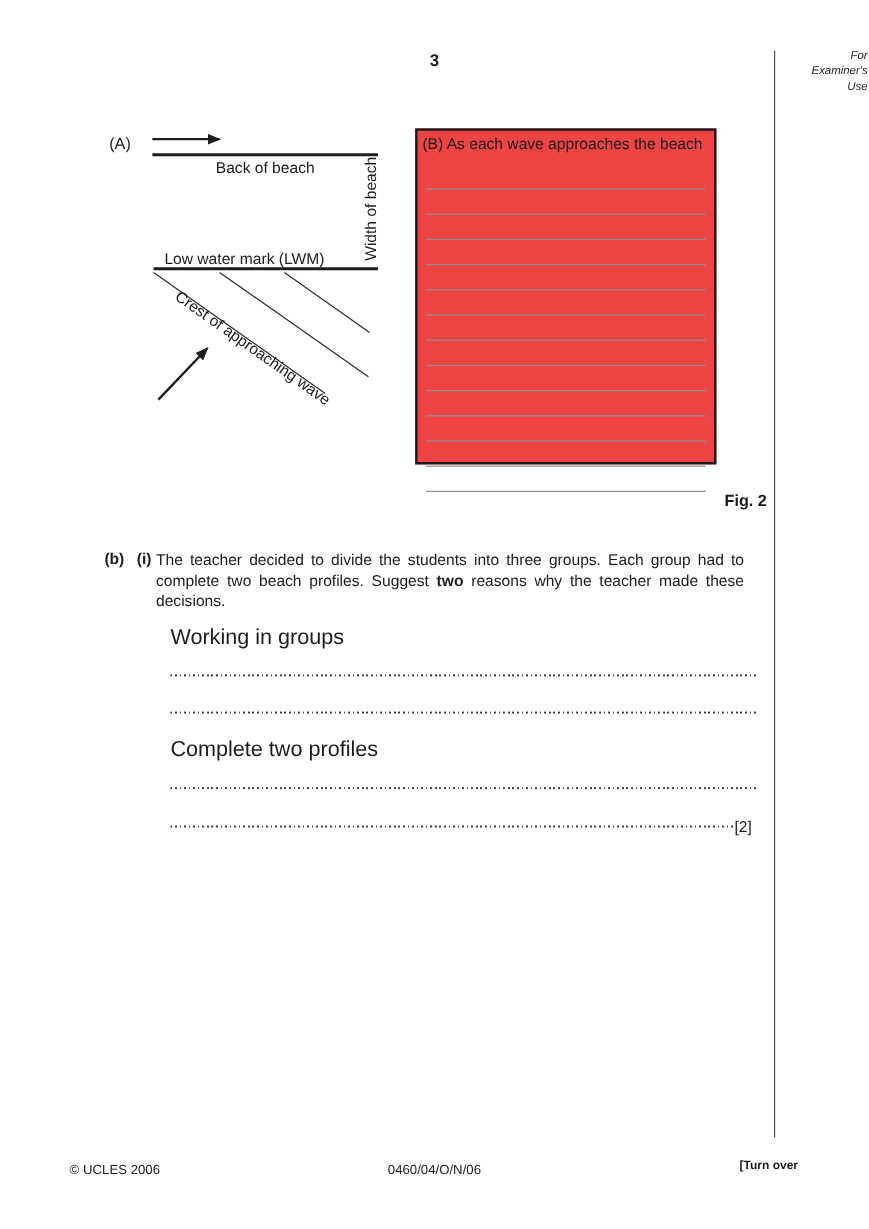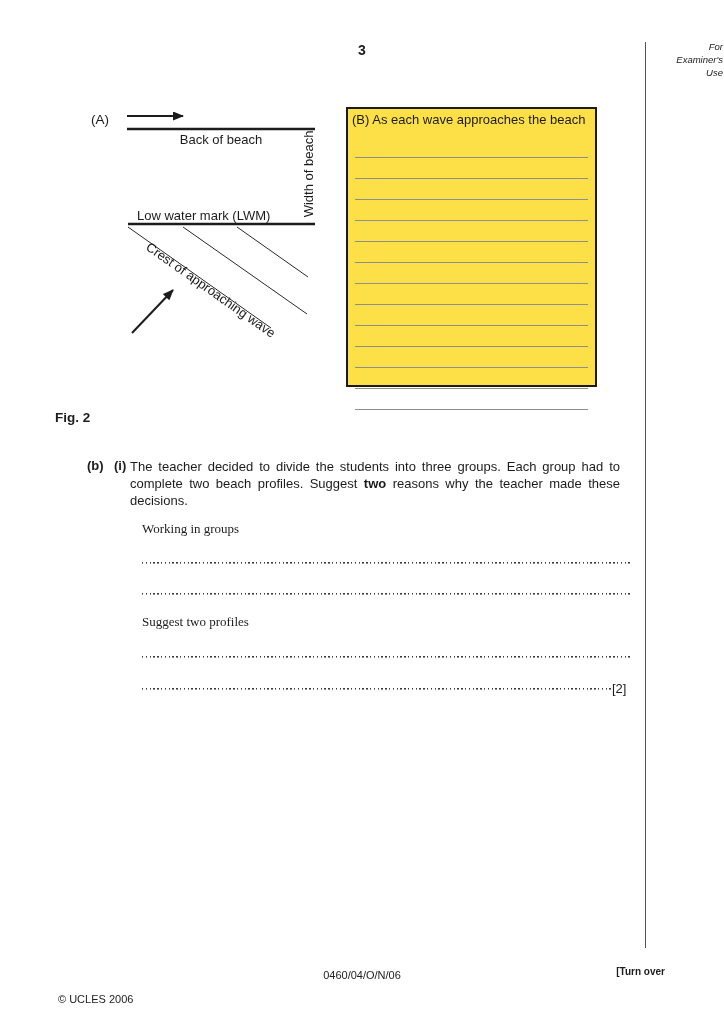--- a/index.html
+++ b/index.html
@@ -8,35 +8,35 @@
     font-family:"Liberation Sans",sans-serif;color:#1c1c1c;overflow:hidden;
   }
   .abs{position:absolute;}
   .bold{font-weight:bold;}
   .page-number{left:340px;top:42px;width:44px;text-align:center;font-size:14px;font-weight:bold;}
   .examiner-box{left:647px;top:40px;width:76px;text-align:right;
     font-style:italic;font-size:9.5px;line-height:13px;color:#222;}
   .margin-rule{left:645px;top:42px;width:1px;height:906px;background:#555;}
   .doc-title{left:0;top:69px;width:696px;text-align:center;font-size:13.5px;font-weight:bold;}
   .diagram{left:85px;top:100px;}
-  .answer-box{left:346px;top:107px;width:247px;height:276px;border:2px solid #1a1a1a;background:#fde047;}
+  .answer-box{left:346px;top:107px;width:247px;height:276px;border:2px solid #1a1a1a;background:#ef4444;}
   .answer-box .hdr{font-size:13px;padding:3px 0 0 4px;color:#1c1c1c;}
   .lines-wrap{margin:10px 7px 0 7px;}
   .ruled-line{height:20px;border-bottom:1px solid #8e8e8e;}
-  .fig-caption{left:55px;top:410px;width:584px;text-align:left;font-size:13.5px;font-weight:bold;}
+  .fig-caption{left:55px;top:410px;width:584px;text-align:right;font-size:13.5px;font-weight:bold;}
   .q-label-b{left:87px;top:458px;font-size:13px;font-weight:bold;}
   .q-label-i{left:114px;top:458px;font-size:13px;font-weight:bold;}
   .q-text{left:130px;top:458px;width:490px;font-size:13px;line-height:17px;text-align:justify;}
-  .prompt{left:142px;font-size:13px;font-family:Liberation Serif, serif;}
+  .prompt{left:142px;font-size:18px;}
   .dotline{left:142px;height:2px;width:488px;
     background:repeating-linear-gradient(90deg,#3a3a3a 0,#3a3a3a 1.4px,transparent 1.4px,transparent 3.8px);
     background-position:0 0;background-size:auto 1.6px;background-repeat:repeat-x;}
   .dotline.short{width:471px;}
   .marks{left:612px;top:681px;font-size:13px;}
-  .footer-left{left:58px;top:969px;font-size:11px;color:#222;margin-top:24px;}
+  .footer-left{left:58px;top:969px;font-size:11px;color:#222;}
   .footer-center{left:0;top:969px;width:724px;text-align:center;font-size:11px;color:#222;}
   .footer-right{right:59px;top:966px;font-size:10px;font-weight:bold;}
   svg text{font-family:"Liberation Sans",sans-serif;fill:#1c1c1c;}
 </style>
 </head>
 <body>
 
 <div class="page">
 
   <div class="abs page-number">3</div>
@@ -100,21 +100,21 @@
   <div class="abs fig-caption">Fig. 2</div>
 
   <div class="abs q-label-b">(b)</div>
   <div class="abs q-label-i">(i)</div>
   <div class="abs q-text"><span>The teacher decided to divide the students into three groups. Each group had to complete two beach profiles. Suggest </span><span class="bold">two</span><span> reasons why the teacher made these decisions.</span></div>
 
   <div class="abs prompt" style="top:521px;">Working in groups</div>
   <div class="abs dotline" style="top:562px;"></div>
   <div class="abs dotline" style="top:593px;"></div>
 
-  <div class="abs prompt" style="top:614px;">Suggest two profiles</div>
+  <div class="abs prompt" style="top:614px;">Complete two profiles</div>
   <div class="abs dotline" style="top:656px;"></div>
   <div class="abs dotline short" style="top:688px;"></div>
   <div class="abs marks">[2]</div>
 
   <div class="abs footer-left">© UCLES 2006</div>
   <div class="abs footer-center">0460/04/O/N/06</div>
   <div class="abs footer-right">[Turn over</div>
 
 </div>
 

